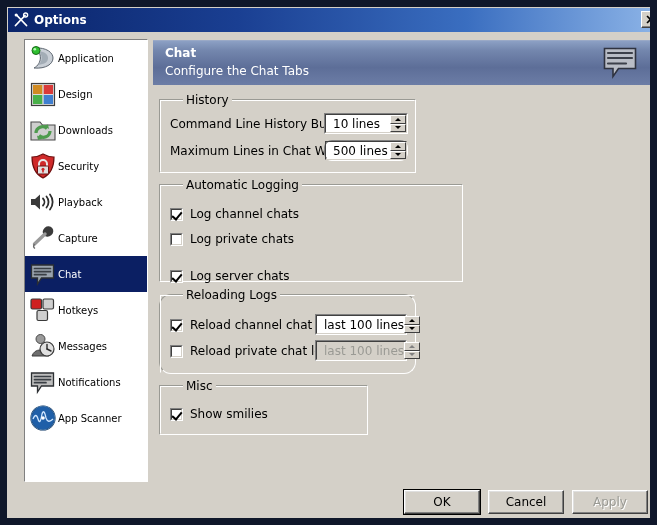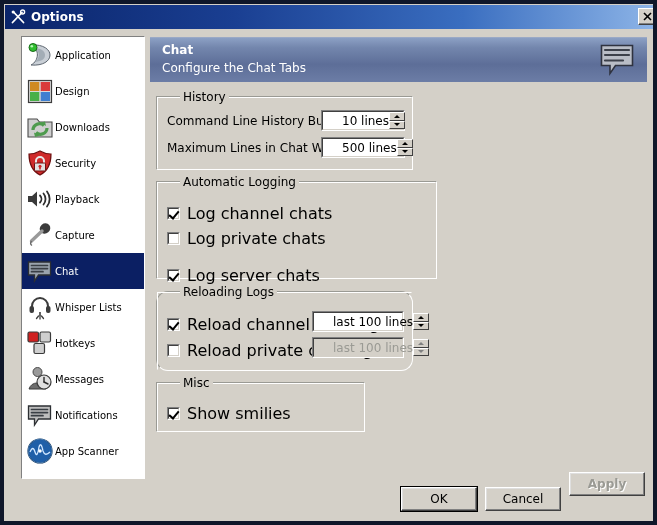--- a/index.html
+++ b/index.html
@@ -11,21 +11,21 @@
     font-family: "DejaVu Sans", "Liberation Sans", sans-serif;
     font-size: 11px;
     -webkit-font-smoothing: none;
   }
   #window {
     position: relative;
     width: 657px;
     height: 525px;
     background: #d4d0c8;
     box-sizing: border-box;
-    border: 4px solid #0f172a;
+    border: 7px solid #0f172a;
     overflow: hidden;
   }
 
   
   #titlebar {
     position: absolute;
     left: 1px; top: 1px;
     width: 655px; height: 24px;
     background: linear-gradient(to right, #0a246a 0%, #1a3f92 35%, #3a6ec0 70%, #8fb6e8 100%);
     display: flex;
@@ -181,21 +181,21 @@
     left: 0; top: 0; right: 0; bottom: 0;
     border: 1px solid #404040;
     border-right-color: #d4d0c8;
     border-bottom-color: #d4d0c8;
     pointer-events: none;
   }
   .spinner .sp-value {
     flex: 1 1 auto;
     display: flex;
     align-items: center;
-    padding-left: 20px;
+    padding-left: 8px;
     font-size: 12px;
     color: #000;
     white-space: nowrap;
     z-index: 1;
   }
   .spinner.disabled { background: #d4d0c8; }
   .spinner.disabled .sp-value { color: #9a9a94; }
   .sp-buttons {
     width: 16px;
     flex: 0 0 auto;
@@ -257,21 +257,21 @@
     content: "";
     position: absolute;
     left: 3px; top: 1px;
     width: 4px; height: 8px;
     border: solid #000;
     border-width: 0 2px 2px 0;
     transform: rotate(40deg);
   }
   .cb-label {
     margin-left: 7px;
-    font-size: 16px;
+    font-size: 12px;
     color: #000;
     white-space: nowrap;
   }
 
   
   .dlgbtn {
     position: absolute;
     height: 24px;
     width: 76px;
     box-sizing: border-box;
@@ -403,36 +403,20 @@
           <g stroke="#3a3f45" stroke-width="1.7" stroke-linecap="round">
             <line x1="6.5" y1="9.5" x2="22.5" y2="9.5"></line>
             <line x1="6.5" y1="12.6" x2="22.5" y2="12.6"></line>
             <line x1="6.5" y1="15.7" x2="18" y2="15.7"></line>
           </g>
         </svg>
       </span>
       <span class="si-label">Chat</span>
     </div>
 
-    <div class="side-item">
-      <span class="si-icon">
-        <svg width="30" height="30" viewBox="0 0 30 30">
-          <path d="M7 16 v-2 a8 8 0 0 1 16 0 v2" fill="none" stroke="#3c3c3c" stroke-width="2"></path>
-          <rect x="4.5" y="14" width="4.5" height="7" rx="2" fill="#3c3c3c"></rect>
-          <rect x="21" y="14" width="4.5" height="7" rx="2" fill="#3c3c3c"></rect>
-          <line x1="15" y1="20" x2="15" y2="24" stroke="#3c3c3c" stroke-width="1.6"></line>
-          <g stroke="#3c3c3c" stroke-width="1.3" stroke-linecap="round">
-            <line x1="11.5" y1="26.5" x2="13.5" y2="24"></line>
-            <line x1="18.5" y1="26.5" x2="16.5" y2="24"></line>
-            <line x1="15" y1="27" x2="15" y2="24.5"></line>
-          </g>
-        </svg>
-      </span>
-      <span class="si-label">Whisper Lists</span>
-    </div>
 
     <div class="side-item">
       <span class="si-icon">
         <svg width="30" height="30" viewBox="0 0 30 30">
           <rect x="3" y="4" width="10.5" height="10" rx="1.5" fill="#cf2020" stroke="#3a3a3a" stroke-width="1.2"></rect>
           <rect x="15" y="4" width="10.5" height="10" rx="1.5" fill="#cfcfcf" stroke="#3a3a3a" stroke-width="1.2"></rect>
           <rect x="9" y="15.5" width="10.5" height="10" rx="1.5" fill="#cfcfcf" stroke="#3a3a3a" stroke-width="1.2"></rect>
         </svg>
       </span>
       <span class="si-label">Hotkeys</span>
@@ -509,35 +493,35 @@
             <i class="sp-arrow up"></i>
           </span>
         <span class="sp-btn">
             <i class="sp-arrow down"></i>
           </span>
       </span>
     </div>
 
     <span class="fieldlabel" style="left:10px; top:44px;">Maximum Lines in Chat Window:</span>
 
-    <div class="spinner" style="left:164px; top:40px; width:84px;">
+    <div class="spinner" style="left:164px; top:40px; width:84px;border-radius:8px;">
       <div class="sp-shade"></div>
       <span class="sp-value">500 lines</span>
       <span class="sp-buttons">
         <span class="sp-btn">
             <i class="sp-arrow up"></i>
           </span>
         <span class="sp-btn">
             <i class="sp-arrow down"></i>
           </span>
       </span>
     </div>
   </div>
 
-  <div class="groupbox" style="left:152px; top:177px; width:281px; height:98px;">
+  <div class="groupbox" style="left:152px; top:177px; width:304px; height:98px;">
     <div class="gb-inner"></div>
     <span class="gb-legend">Automatic Logging</span>
 
     <div class="checkrow" style="left:10px; top:22px;">
       <span class="cbox checked"></span>
       <span class="cb-label">Log channel chats</span>
     </div>
 
     <div class="checkrow" style="left:10px; top:47px;">
       <span class="cbox"></span>
@@ -596,15 +580,15 @@
     <span class="gb-legend">Misc</span>
 
     <div class="checkrow" style="left:10px; top:21px;">
       <span class="cbox checked"></span>
       <span class="cb-label">Show smilies</span>
     </div>
   </div>
 
   <div class="dlgbtn default" style="left:397px; top:483px;">OK</div>
   <div class="dlgbtn" style="left:481px; top:483px;">Cancel</div>
-  <div class="dlgbtn disabled" style="left:565px; top:468px;font-weight:bold;">Apply</div>
+  <div class="dlgbtn disabled" style="left:565px; top:483px;">Apply</div>
 
 </div>
 
 </body></html>

